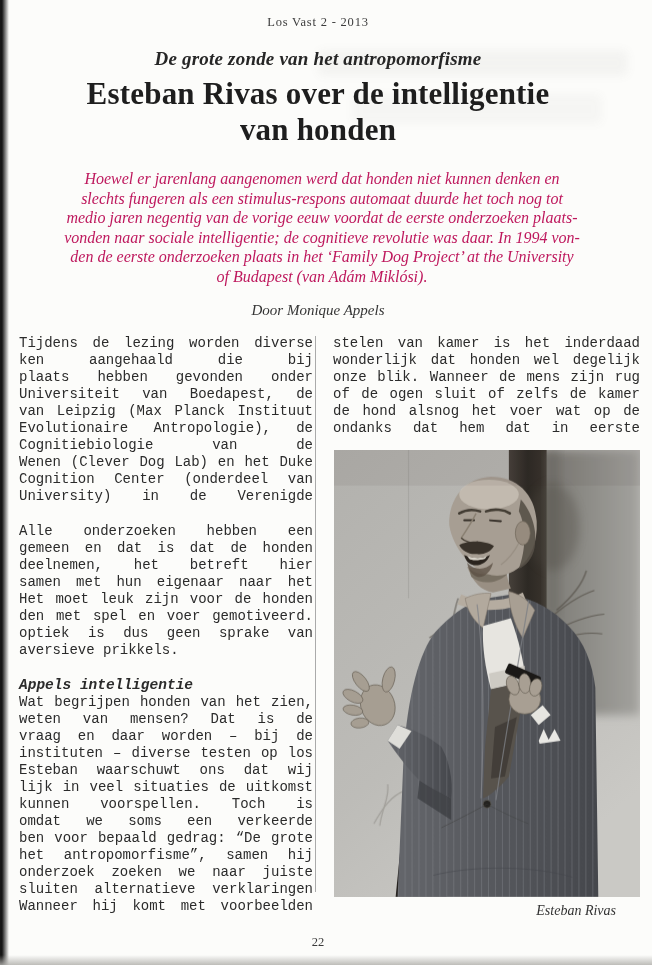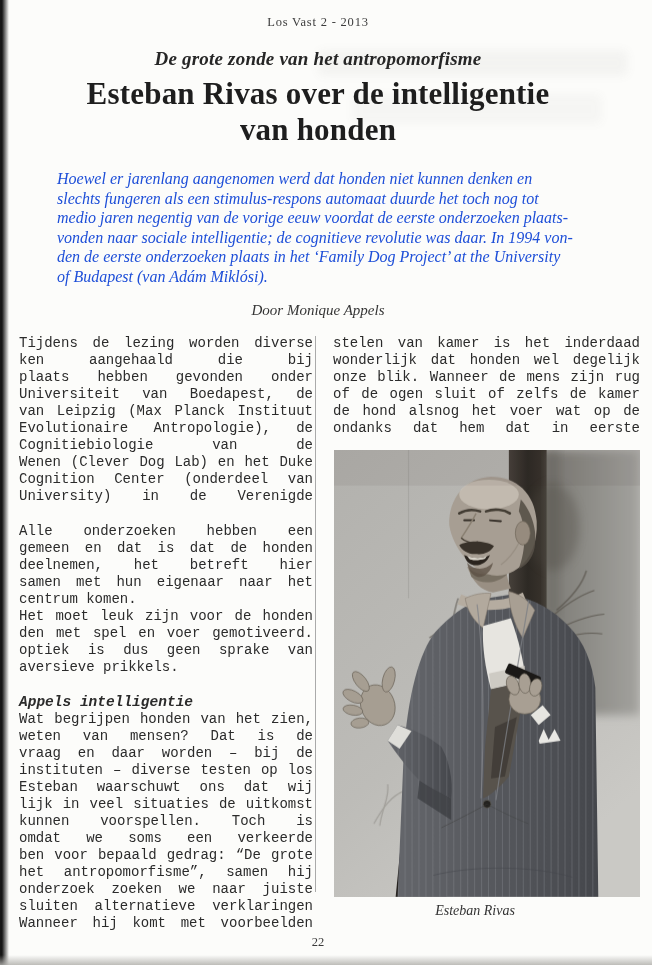--- a/index.html
+++ b/index.html
@@ -8,36 +8,36 @@
     background:var(--page_bg,#fcfcfa); overflow:hidden;
     font-family:"Liberation Serif","DejaVu Serif",serif;
     color:var(--ink,#2b2b2b);
     padding-left:20px;
   }
   .centered { position:absolute; left:0; width:652px; text-align:center; transform:translateX(-8px); }
   .journal-header { top:15px; font-size:12.5px; letter-spacing:0.8px; color:#3c3c3c; }
   .kicker { top:48px; font-size:19px; font-weight:bold; font-style:italic; color:#262626; letter-spacing:0.2px; }
   .title { top:76px; font-size:31px; font-weight:bold; line-height:36px; color:var(--title_ink,#1e1e1e); letter-spacing:0.2px; }
   .title .bind-line { white-space:nowrap; }
-  .intro { position:absolute; top:169px; left:57px; width:530px; 
-           font-style:italic; font-size:16px; line-height:19.5px; color:#1d4ed8; }
+  .intro { position:absolute; top:169px; left:57px; width:530px; text-align:center;
+           font-style:italic; font-size:16px; line-height:19.5px; color:#be185d; }
   .intro .bind-line { white-space:nowrap; }
   .byline { top:302px; font-style:italic; font-size:15px; color:#353535; }
   .col { position:absolute; top:335px; font-size:14px; line-height:17px;font-family:Liberation Mono, monospace; }
   .col-left  { left:19px;  width:294px; }
   .col-right { left:333px; width:307px; }
   .textline { text-align:justify; text-align-last:justify; height:17px; overflow:hidden; }
   .para:not(.jlast) .textline:last-child { text-align-last:left; }
   .block.gap { margin-top:18px; }
   .block.heading { font-weight:bold; font-style:italic; font-size:14.5px; }
   .headline { text-align:left; }
   .column-divider { position:absolute; left:315px; top:336px; width:1px; height:556px; background:var(--divider,#8f8f8f); opacity:.75; }
   .photo-wrap { position:absolute; left:334px; top:450px; width:306px; height:447px; }
   .photo-wrap svg { display:block; width:306px; height:447px; }
-  .caption { position:absolute; top:903px; left:334px; width:282px; text-align:center;
+  .caption { position:absolute; top:903px; left:334px; width:282px; text-align:right;
              font-style:italic; font-size:14px; color:#333333; }
   .page-footer { top:935px; font-size:12.5px; color:#3a3a3a; }
   .edge-left { position:absolute; left:0; top:0; width:9px; height:965px;
     background:linear-gradient(to right,#161616 0,#161616 2px,rgba(22,22,22,0) 9px); }
   .edge-bottom { position:absolute; left:0; bottom:0; width:652px; height:10px;
     background:linear-gradient(to bottom, rgba(178,177,173,0), #b2b1ad); opacity:.85; }
   .ghost { position:absolute; background:#6f6f6b; filter:blur(5px); border-radius:5px; }
   .ghost-1 { left:318px; top:50px;  width:310px; height:26px; opacity:0.06; }
   .ghost-2 { left:352px; top:94px;  width:250px; height:30px; opacity:0.045; }
 </style>
@@ -82,21 +82,20 @@
         <div class="textline">Cognitiebiologie van de Universiteit van</div>
         <div class="textline">Wenen (Clever Dog Lab) en het Duke Canine</div>
         <div class="textline">Cognition Center (onderdeel van Duke</div>
         <div class="textline">University) in de Verenigde Staten.</div>
       </div>
       <div class="block para gap">
         <div class="textline">Alle onderzoeken hebben een belangrijk punt</div>
         <div class="textline">gemeen en dat is dat de honden vrijwillig</div>
         <div class="textline">deelnemen, het betreft hier huishonden die</div>
         <div class="textline">samen met hun eigenaar naar het onderzoeks-</div>
-        <div class="textline">centrum komen.</div>
       </div>
       <div class="block para">
         <div class="textline">Het moet leuk zijn voor de honden en ze wor-</div>
         <div class="textline">den met spel en voer gemotiveerd. In die</div>
         <div class="textline">optiek is dus geen sprake van dierproeven met</div>
         <div class="textline">aversieve prikkels.</div>
       </div>
       <div class="block heading gap">
         <div class="headline">Appels intelligentie</div>
       </div>

